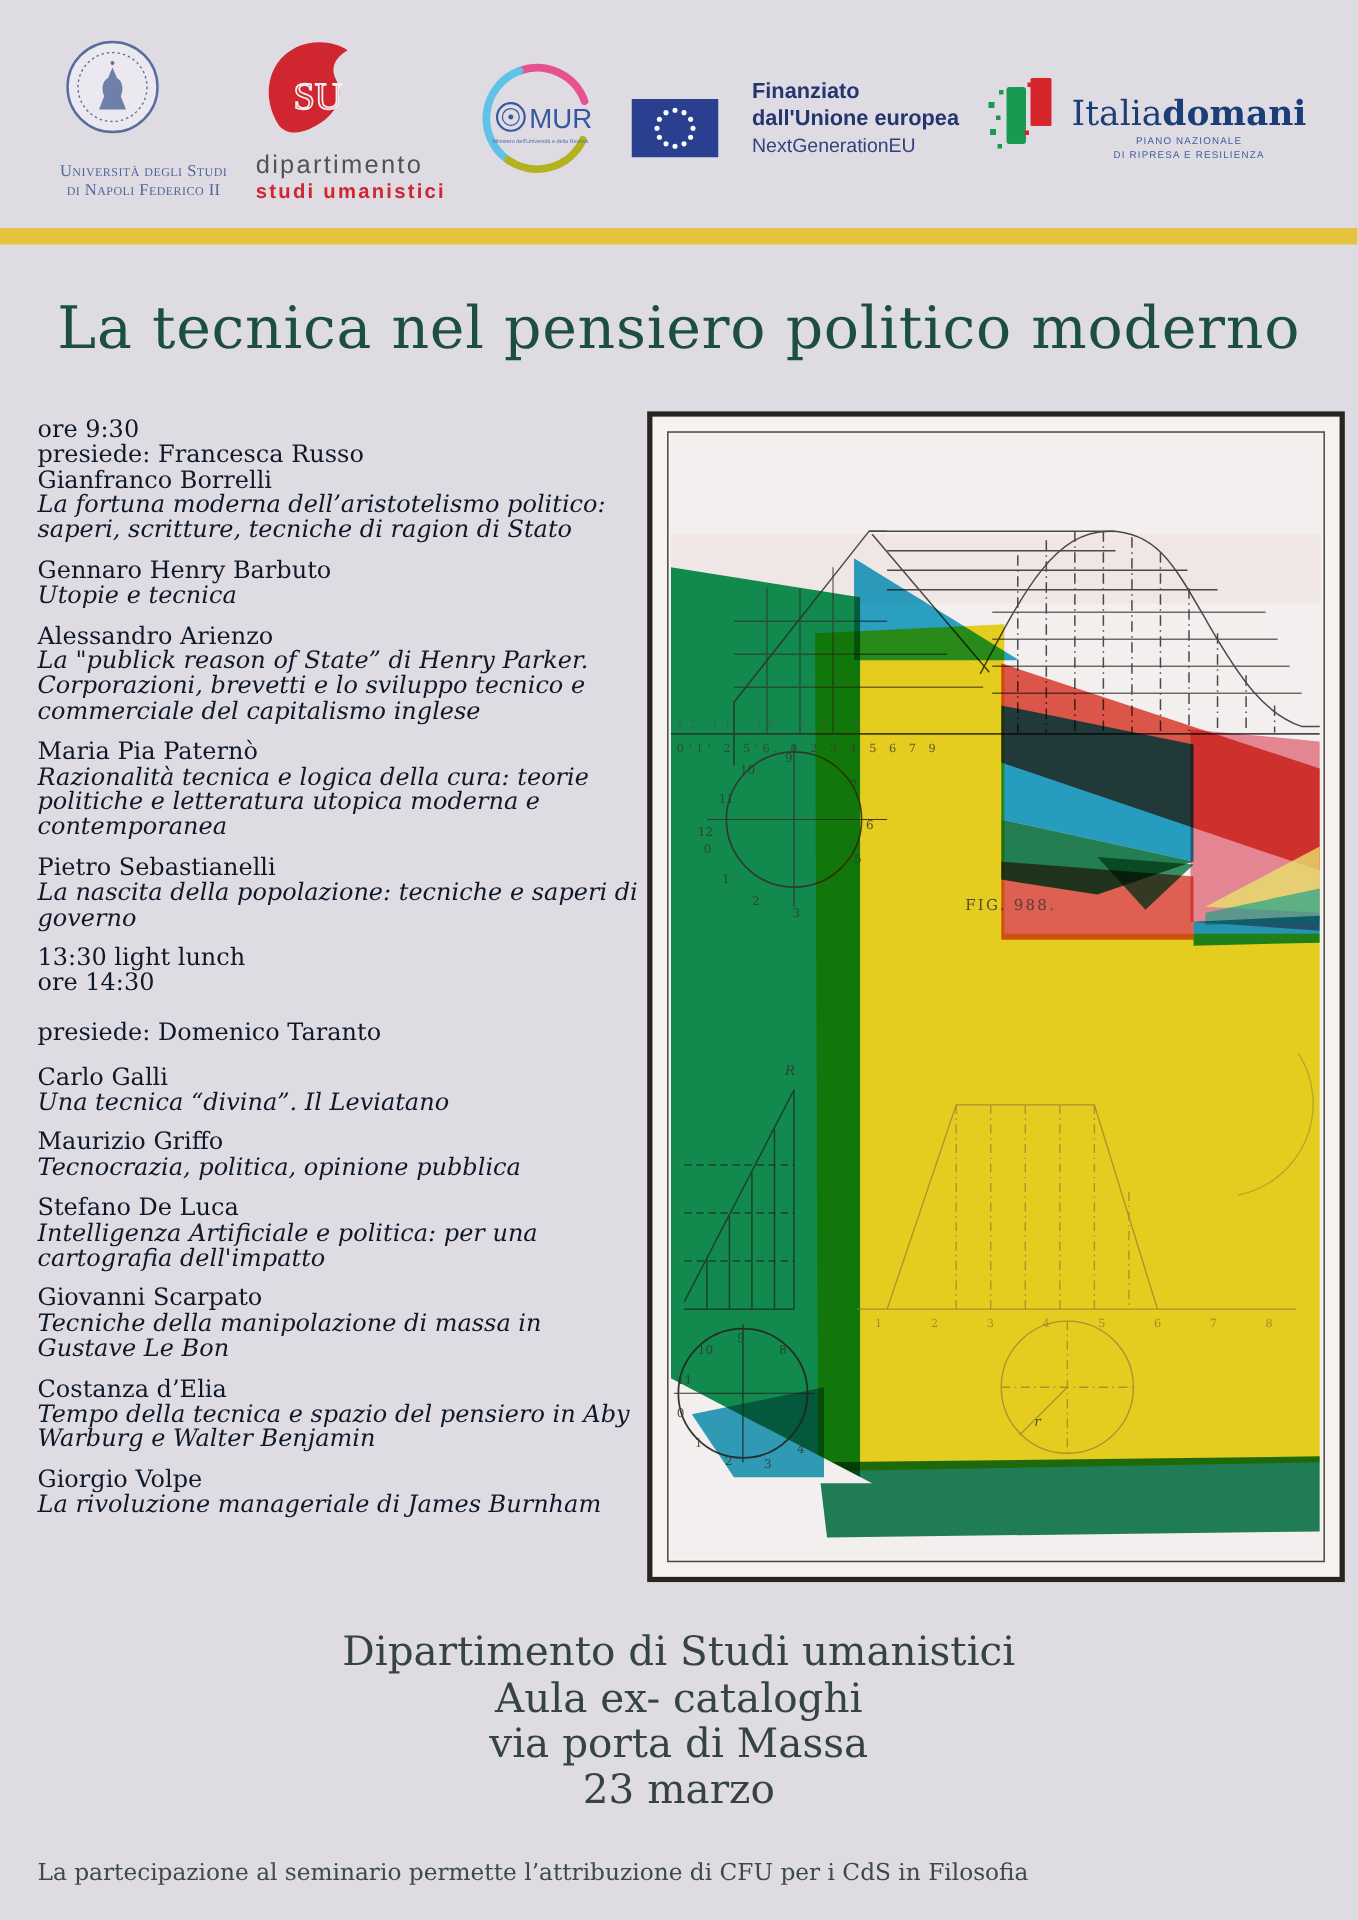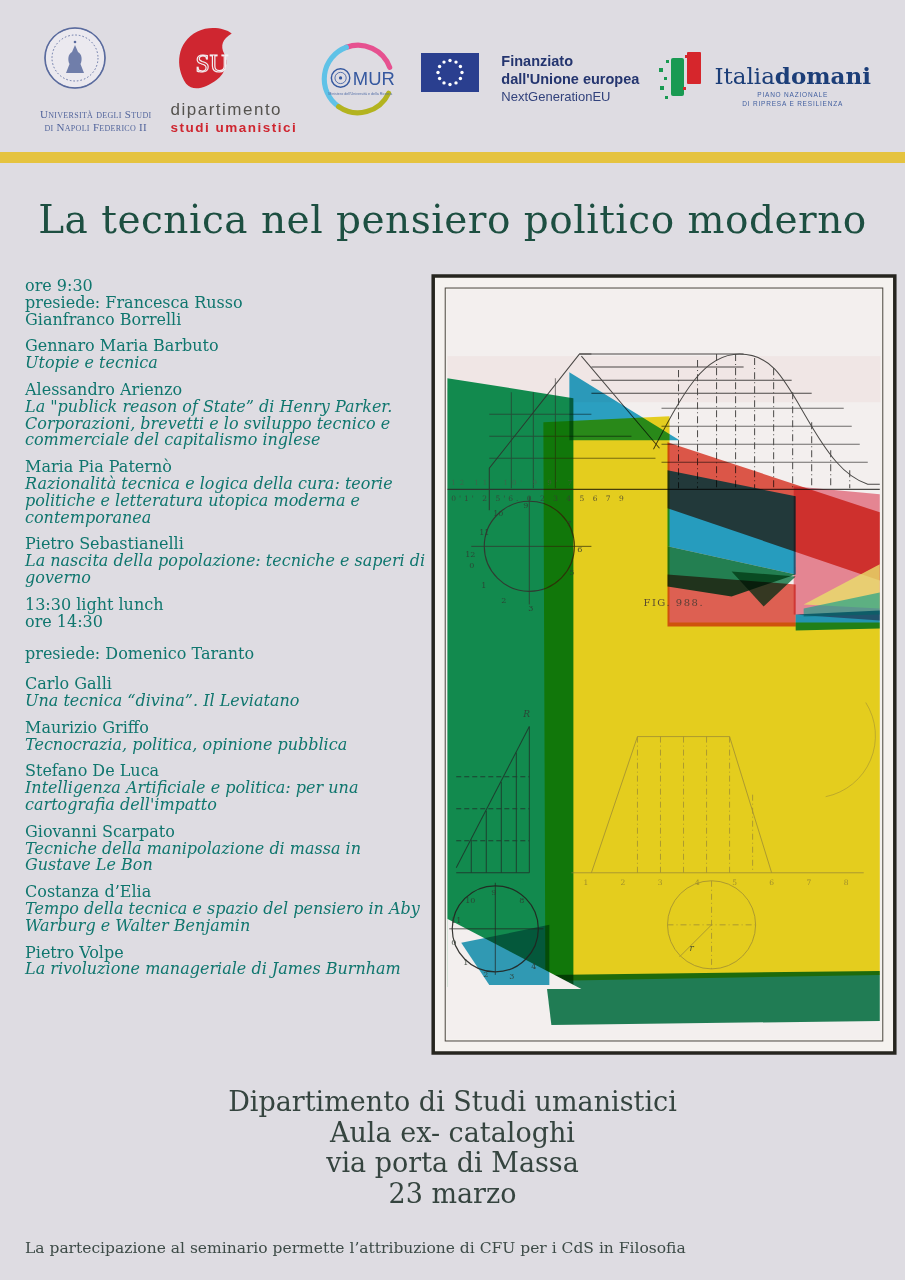--- a/index.html
+++ b/index.html
@@ -21,21 +21,21 @@
   .logo-block { display:flex; flex-direction:column; }
   .unina-caption {
     font-family:"Liberation Serif", serif;
     font-variant:small-caps;
     font-size:11px; line-height:1.15;
     color:#52659c; text-align:center; margin-top:12px;
     letter-spacing:0.3px;
   }
   .su-caption1 { font-family:"Liberation Sans", sans-serif; font-size:17px; color:#55534f; letter-spacing:1.5px; margin-top:1px; }
   .su-caption2 { font-family:"Liberation Sans", sans-serif; font-size:13.5px; font-weight:bold; color:#cf2630; letter-spacing:1.5px; }
-  .eu-block { display:flex; align-items:flex-start; gap:22px; }
+  .eu-block { display:flex; align-items:flex-end; gap:22px; }
   .eu-text { font-family:"Liberation Sans", sans-serif; color:#24356f; line-height:1.22; }
   .eu-line-bold { font-size:14.5px; font-weight:bold; }
   .eu-line-reg { font-size:13px; font-weight:normal; color:#32427c; }
   .domani-block { display:flex; align-items:flex-start; gap:8px; }
   .domani-text { margin-top:14px;text-align:center; }
   .domani-name { font-family:"DejaVu Serif", serif; font-size:23px; color:#1c3e78; line-height:1; }
   .domani-name b { font-weight:bold; }
   .domani-sub { font-family:"Liberation Sans", sans-serif; font-size:6.5px; color:#4360a0; letter-spacing:0.8px; line-height:1.35; margin-top:3px; }
   
   .gold-bar { height:11px; background:#e5c33f; }
@@ -43,21 +43,21 @@
   .poster-title {
     text-align:center;
     font-size:39px;
     font-weight:normal;
     color:#1d4f41;
     margin:34px 0 36px 0;
     letter-spacing:0.5px;
   }
   
   .main { display:flex; align-items:flex-start; padding:0 8px 0 25px; }
-  .program { width:404px; font-size:16px; line-height:1.05; color:#0f766e; }
+  .program { width:404px; font-size:16px; line-height:1.05; color:#0f172a; }
   .program p { margin:0; }
   .pg-time { margin-bottom:10px; }
   .pg-chair { margin-bottom:20px; }
   .talk { margin-bottom:10px; }
   .talk-title { font-style:italic; }
   .lunch-line { margin:6px 0 16px 0; }
   .session2 .pg-time { margin-bottom:16px; }
   .session2 .pg-chair { margin-bottom:13px; }
   .artwork-wrap { margin-left:auto; margin-top:-4px; }
   
@@ -181,23 +181,24 @@
 
 <div class="main">
 
   <div class="program">
 
     <p class="pg-time">ore 9:30</p>
     <p class="pg-chair">presiede: Francesca Russo</p>
 
     <div class="talk">
       <p class="talk-name">Gianfranco Borrelli</p>
+      <p class="talk-title">La fortuna moderna dell’aristotelismo politico: saperi, scritture, tecniche di ragion di Stato</p>
     </div>
     <div class="talk">
-      <p class="talk-name">Gennaro Maria Barbuto</p>
+      <p class="talk-name">Gennaro Henry Barbuto</p>
       <p class="talk-title">Utopie e tecnica</p>
     </div>
     <div class="talk">
       <p class="talk-name">Alessandro Arienzo</p>
       <p class="talk-title">La "publick reason of State” di Henry Parker. Corporazioni, brevetti e lo sviluppo tecnico e commerciale del capitalismo inglese</p>
     </div>
     <div class="talk">
       <p class="talk-name">Maria Pia Paternò</p>
       <p class="talk-title">Razionalità tecnica e logica della cura: teorie politiche e letteratura utopica moderna e contemporanea</p>
     </div>
@@ -226,21 +227,21 @@
       </div>
       <div class="talk">
         <p class="talk-name">Giovanni Scarpato</p>
         <p class="talk-title">Tecniche della manipolazione di massa in Gustave Le Bon</p>
       </div>
       <div class="talk">
         <p class="talk-name">Costanza d’Elia</p>
         <p class="talk-title">Tempo della tecnica e spazio del pensiero in Aby Warburg e Walter Benjamin</p>
       </div>
       <div class="talk">
-        <p class="talk-name">Pietro Volpe</p>
+        <p class="talk-name">Giorgio Volpe</p>
         <p class="talk-title">La rivoluzione manageriale di James Burnham</p>
       </div>
     </div>
   </div>
 
   <div class="artwork-wrap">
     <svg width="466" height="781" viewBox="0 0 465 780">
       <defs>
           <clipPath id="artclip">
             <rect x="16" y="16" width="433" height="748"></rect>

